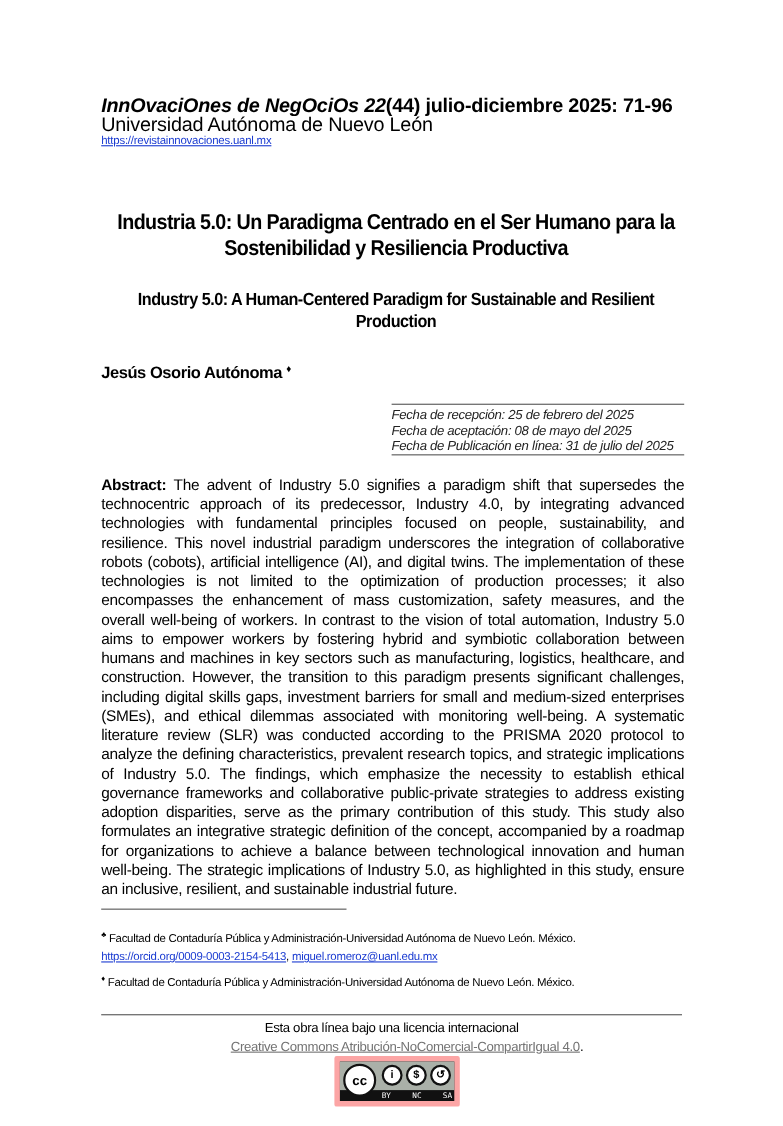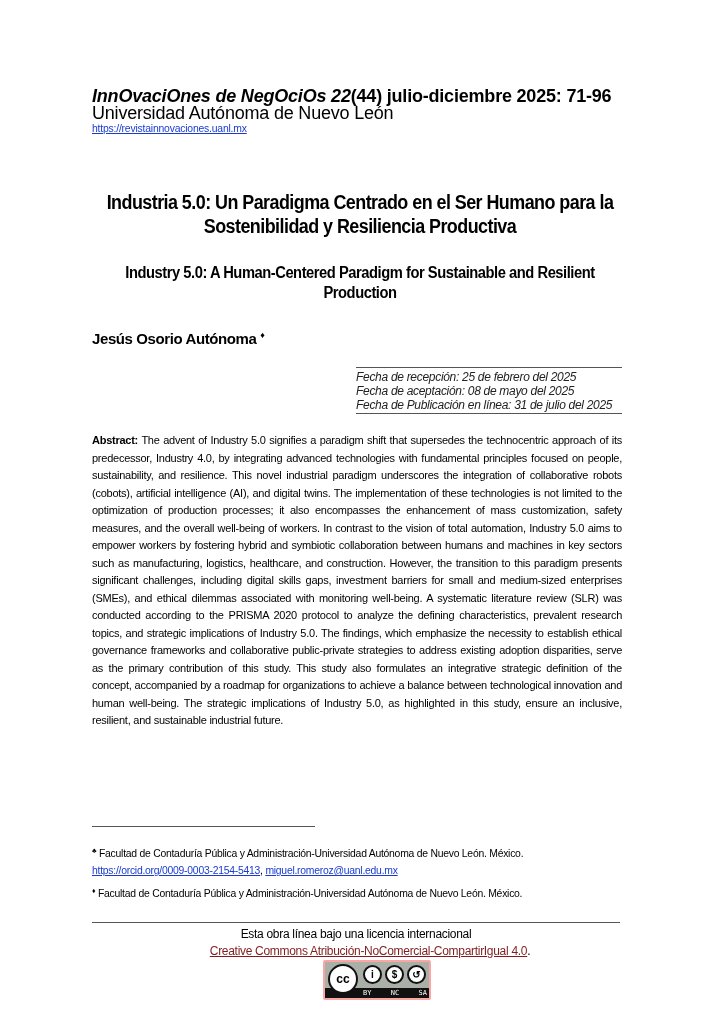--- a/index.html
+++ b/index.html
@@ -12,31 +12,31 @@
   .header .small { font-size: 10.4px; line-height: 14px; }
   a, .link { color: #1a3bd1; text-decoration: underline; }
   .title-es { position: absolute; left: 80px; top: 190px; width: 560px; text-align: center;
               font-size: 19.5px; font-weight: bold; line-height: 24px; letter-spacing: -0.6px; transform: scaleX(0.92); transform-origin: center top; }
   .title-en { position: absolute; left: 80px; top: 263px; width: 560px; text-align: center;
               font-size: 16px; font-weight: bold; line-height: 20px; letter-spacing: -0.5px; transform: scaleX(0.92); transform-origin: center top; }
   .authors { position: absolute; left: 92px; top: 324px; font-size: 15px; font-weight: bold; line-height: 22px; letter-spacing: -0.4px; }
   .authors sup { font-size: 9px; }
   .dates { position: absolute; left: 356px; top: 367px; width: 266px; border-top: 1.5px solid #555; border-bottom: 1.5px solid #555;
            font-style: italic; font-size: 12px; line-height: 14px; padding: 2px 0 1px 0; letter-spacing: -0.3px; color: #222; }
-  .abstract { position: absolute; left: 92px; top: 432px; width: 530px; font-size: 11px; line-height: 17.5px;
+  .abstract { position: absolute; left: 92px; top: 432px; width: 530px; font-size: 14px; line-height: 17.5px;
               text-align: justify; letter-spacing: -0.25px; }
   .abstract b { font-weight: bold; }
   .fn-rule { position: absolute; left: 92px; top: 826px; width: 223px; border-top: 1px solid #555; }
   .footnotes { position: absolute; left: 92px; top: 842px; width: 540px; font-size: 10.4px; line-height: 17px; letter-spacing: -0.25px; }
   .footnotes .fn { margin-bottom: 3px; }
   .footnotes sup { font-size: 7px; }
   .bottom-rule { position: absolute; left: 92px; top: 922px; width: 528px; border-top: 1px solid #555; }
   .license { position: absolute; left: 92px; top: 926px; width: 528px; text-align: center; font-size: 12px; line-height: 17px; letter-spacing: -0.3px; }
-  .license .cc-link { color: #7f1d1d; text-decoration: underline; margin-left: 28px; }
-  .cc-badge { position: absolute; left: 304px; top: 960px; width: 104px; height: 36px; background: #111; border: 2px solid #fca5a5; border-radius: 2px; margin-left: 19px; }
+  .license .cc-link { color: #737373; text-decoration: underline; margin-left: 28px; }
+  .cc-badge { position: absolute; left: 304px; top: 960px; width: 104px; height: 36px; background: #111; border: 5px solid #fca5a5; border-radius: 2px; }
   .cc-badge .upper { position: absolute; left: 0; top: 0; width: 104px; height: 26px; background: #aab0a8; }
   .cc-badge .cc-circle { position: absolute; left: 3px; top: 2px; width: 30px; height: 30px; border-radius: 50%; background: #fff; border: 2px solid #111;
                          box-sizing: border-box; font-size: 12px; font-weight: bold; text-align: center; line-height: 26px; }
   .cc-badge .icon { position: absolute; top: 3px; width: 19px; height: 19px; border-radius: 50%; background: #fff; border: 2px solid #111; box-sizing: border-box;
                     font-size: 10px; font-weight: bold; text-align: center; line-height: 15px; }
   .cc-badge .labels { position: absolute; left: 38px; top: 26px; width: 64px; height: 10px; color: #fff; font-size: 7px; font-family: "DejaVu Sans Mono", monospace;
                       display: flex; justify-content: space-between; line-height: 10px; gap: 13px; }
 </style>
 </head>
 <body>

